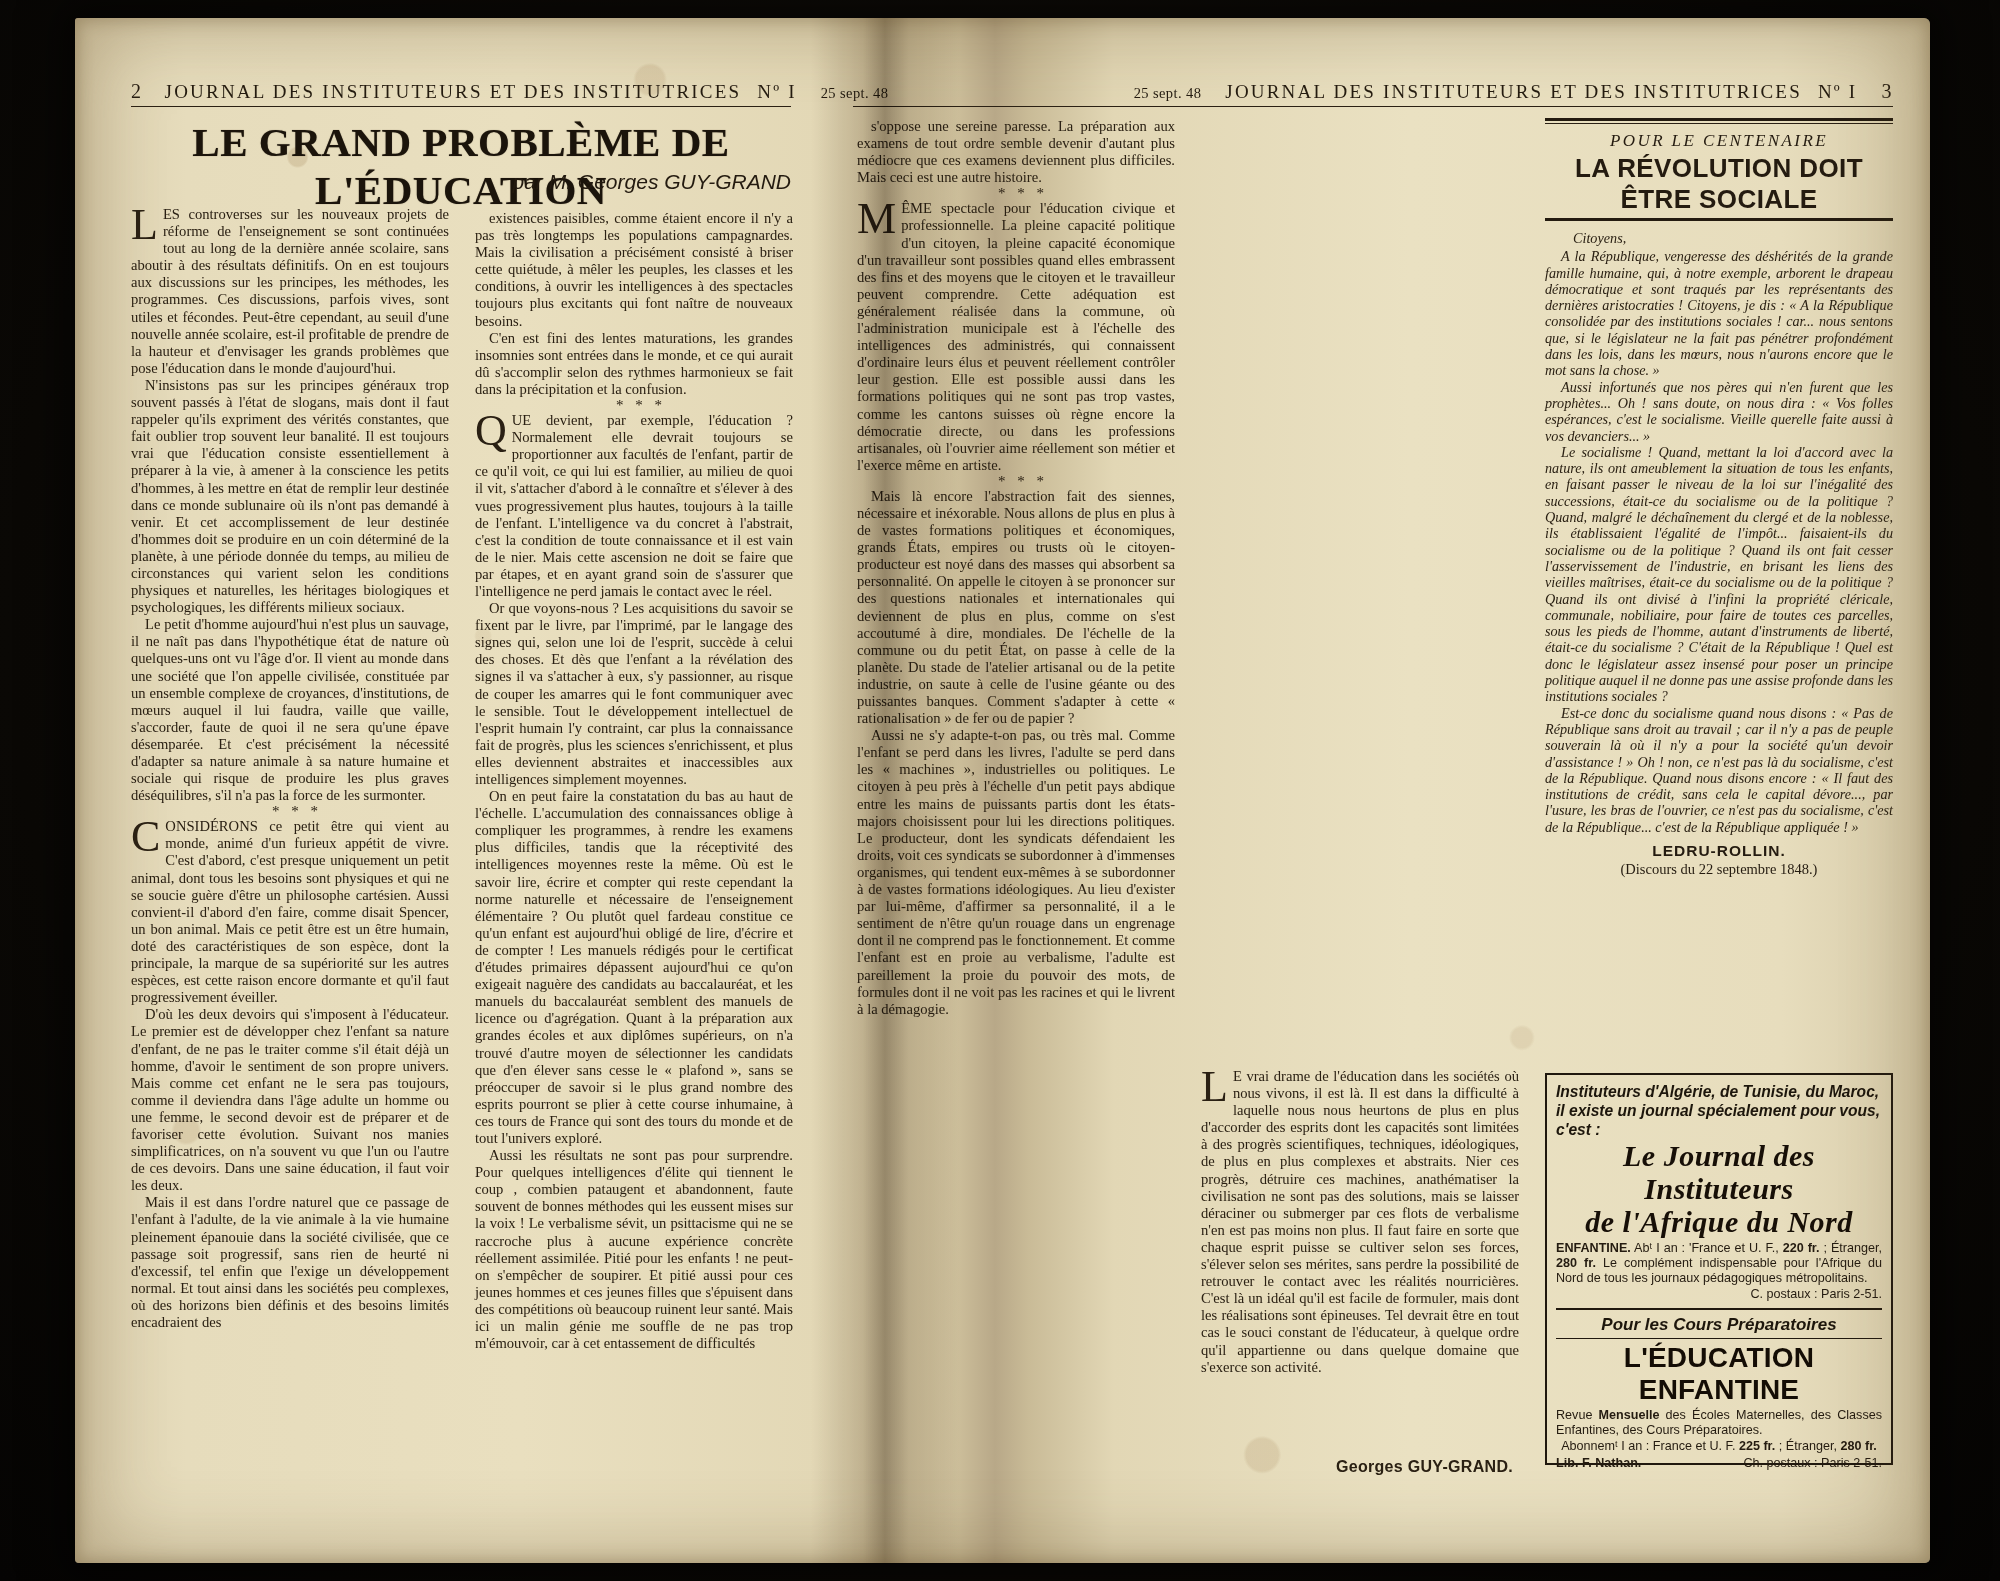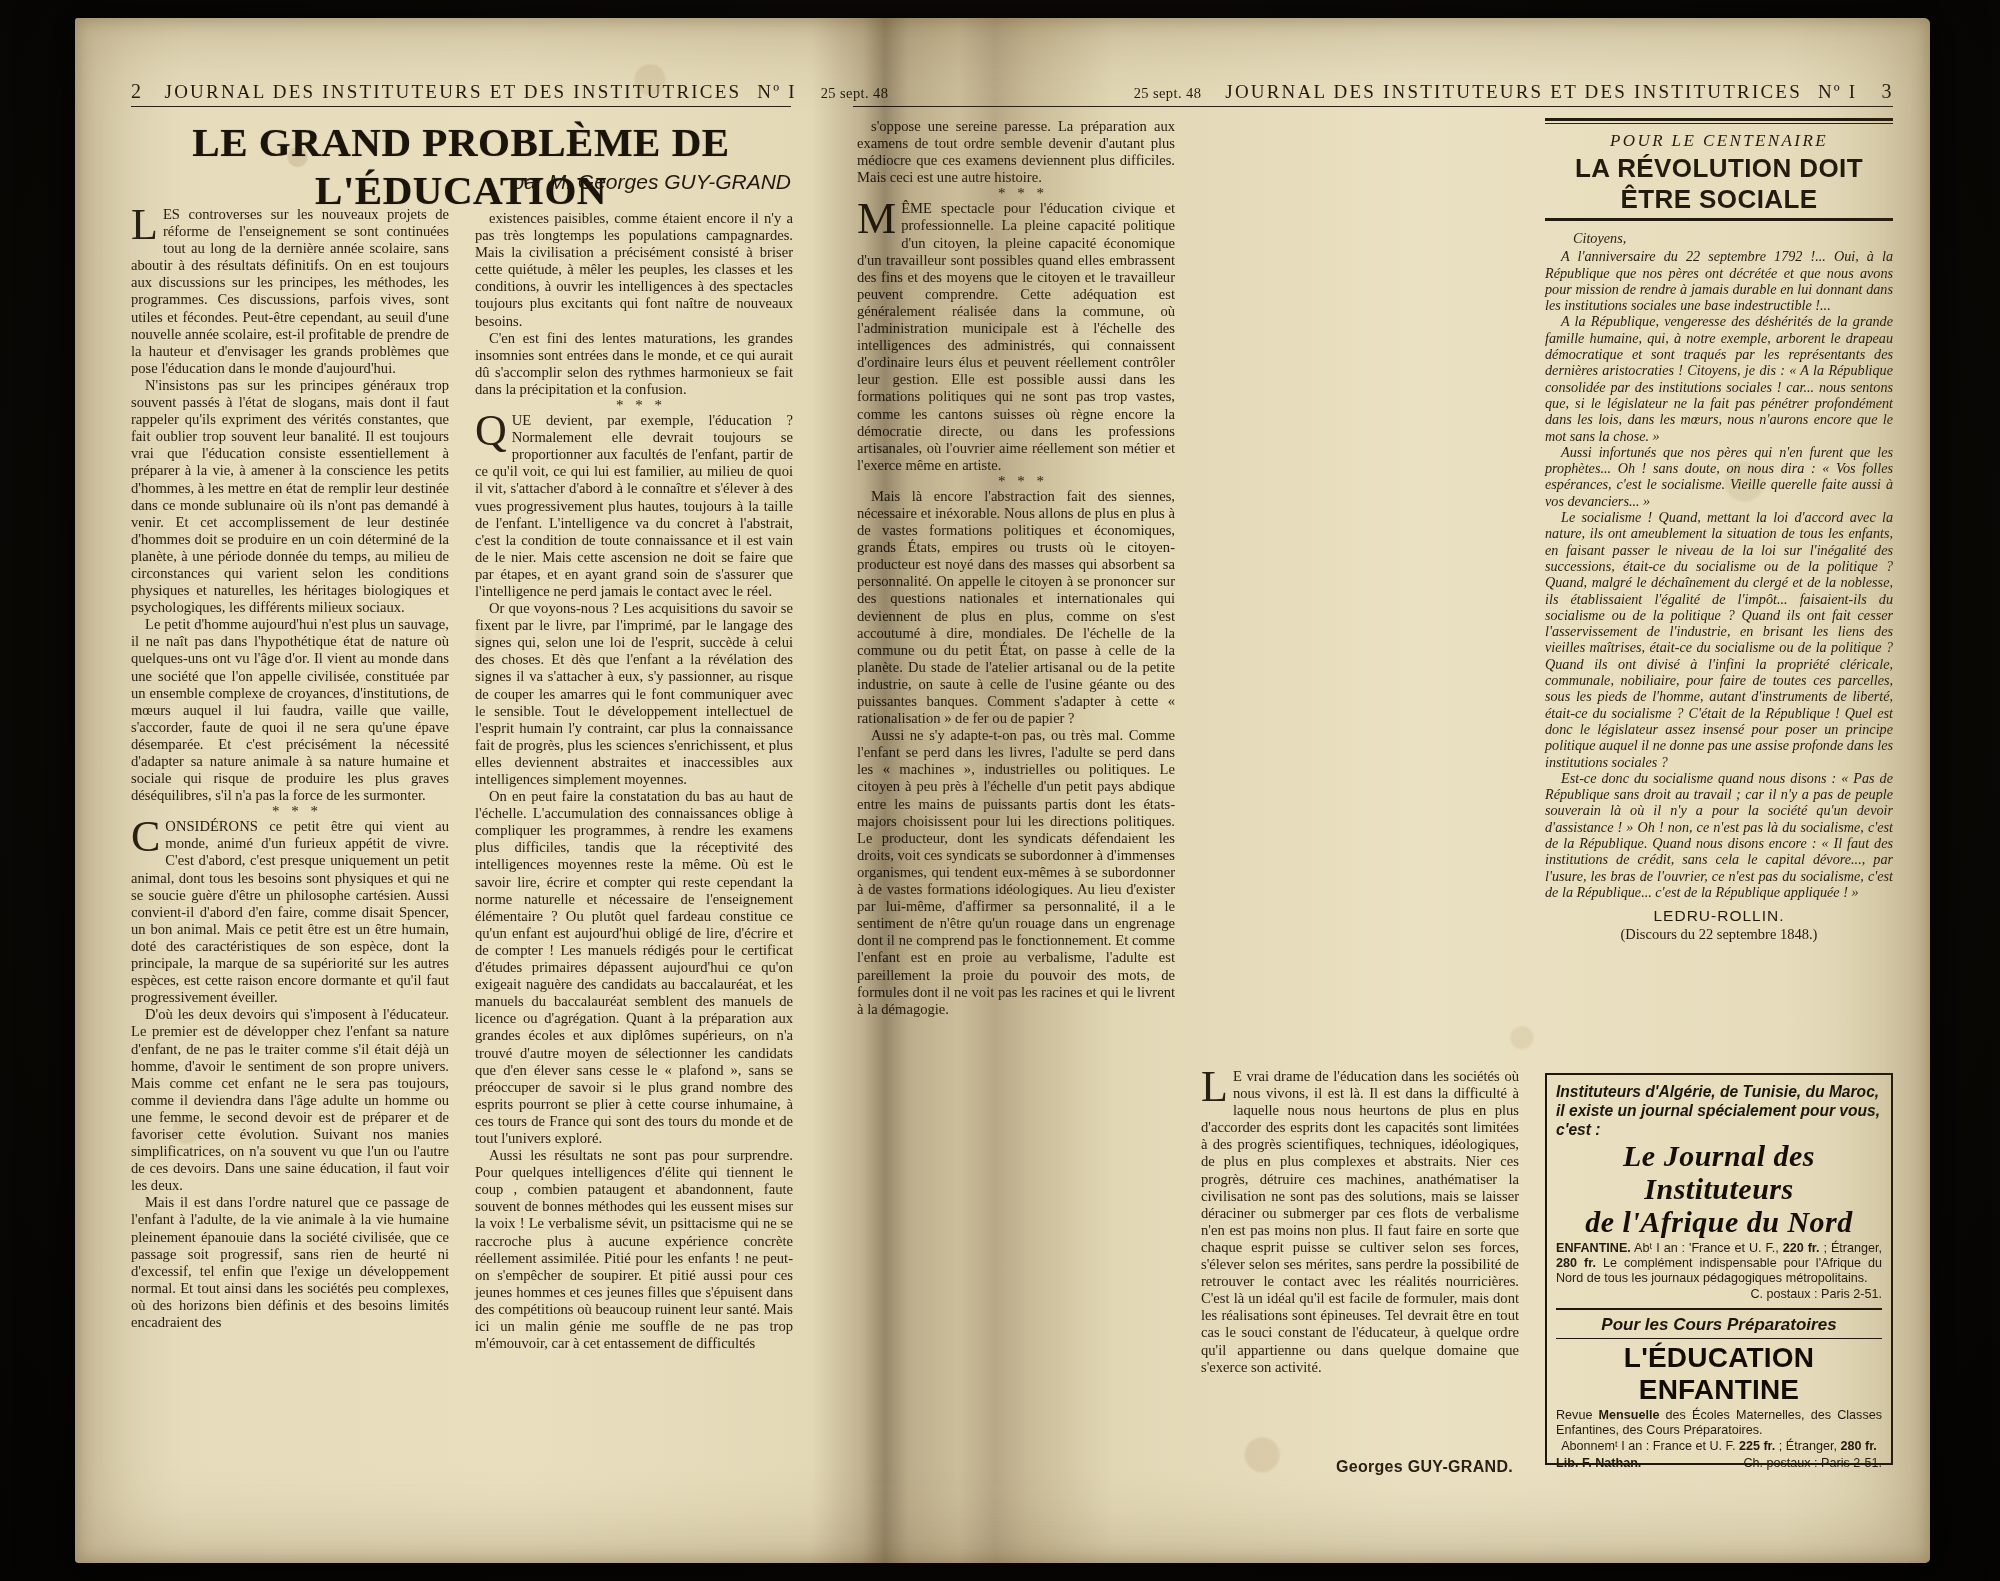--- a/index.html
+++ b/index.html
@@ -121,21 +121,21 @@
     font-family:"Liberation Sans", sans-serif;
   }
   .speech{
     font-style:italic;font-size:14.2px;line-height:16.3px;
     text-align:justify;color:#2a2013;
     font-family:"Liberation Serif", serif;
   }
   .speech p{margin:0;text-indent:16px;}
   .speech p.salut{text-indent:28px;margin-bottom:2px;}
   .attrib{text-align:center;font-size:15.5px;letter-spacing:1px;margin-top:7px;
-          font-family:"Liberation Sans", sans-serif;font-weight:normal;}
+          font-family:"Liberation Sans", sans-serif;font-weight:bold;}
   .attrib2{text-align:center;font-size:14.5px;margin-top:1px;
            font-family:"Liberation Serif", serif;}
 
   
   .adbox{
     border:2.6px solid #20180e;
     padding:7px 9px 7px 9px;
     background:transparent;
   }
   .adlead{
@@ -243,21 +243,20 @@
       <div id="side" style="left:710px;top:100px;width:348px;">
 
         <div class="rule-thick"></div>
         <div class="rule-thin"></div>
         <div class="kicker">POUR LE CENTENAIRE</div>
         <div class="sidetitle">LA RÉVOLUTION DOIT ÊTRE SOCIALE</div>
         <div class="rule-thick"></div>
 
         <div class="speech" id="speechbox" style="margin-top:9px;">
           <p class="salut">Citoyens,</p>
-        <p>A l'anniversaire du 22 septembre 1792 !... Oui, à la République que nos pères ont décrétée et que nous avons pour mission de rendre à jamais durable en lui donnant dans les institutions sociales une base indestructible !...</p>
             <p>A la République, vengeresse des déshérités de la grande famille humaine, qui, à notre exemple, arborent le drapeau démocratique et sont traqués par les représentants des dernières aristocraties ! Citoyens, je dis : « A la République consolidée par des institutions sociales ! car... nous sentons que, si le législateur ne la fait pas pénétrer profondément dans les lois, dans les mœurs, nous n'aurons encore que le mot sans la chose. »</p>
             <p>Aussi infortunés que nos pères qui n'en furent que les prophètes... Oh ! sans doute, on nous dira : « Vos folles espérances, c'est le socialisme. Vieille querelle faite aussi à vos devanciers... »</p>
             <p>Le socialisme ! Quand, mettant la loi d'accord avec la nature, ils ont ameublement la situation de tous les enfants, en faisant passer le niveau de la loi sur l'inégalité des successions, était-ce du socialisme ou de la politique ? Quand, malgré le déchaînement du clergé et de la noblesse, ils établissaient l'égalité de l'impôt... faisaient-ils du socialisme ou de la politique ? Quand ils ont fait cesser l'asservissement de l'industrie, en brisant les liens des vieilles maîtrises, était-ce du socialisme ou de la politique ? Quand ils ont divisé à l'infini la propriété cléricale, communale, nobiliaire, pour faire de toutes ces parcelles, sous les pieds de l'homme, autant d'instruments de liberté, était-ce du socialisme ? C'était de la République ! Quel est donc le législateur assez insensé pour poser un principe politique auquel il ne donne pas une assise profonde dans les institutions sociales ?</p>
             <p>Est-ce donc du socialisme quand nous disons : « Pas de République sans droit au travail ; car il n'y a pas de peuple souverain là où il n'y a pour la société qu'un devoir d'assistance ! » Oh ! non, ce n'est pas là du socialisme, c'est de la République. Quand nous disons encore : « Il faut des institutions de crédit, sans cela le capital dévore..., par l'usure, les bras de l'ouvrier, ce n'est pas du socialisme, c'est de la République... c'est de la République appliquée ! »</p>
           </div>
 
         <div class="attrib">LEDRU-ROLLIN.</div>
         <div class="attrib2">(Discours du 22 septembre 1848.)</div>
       </div>
 

